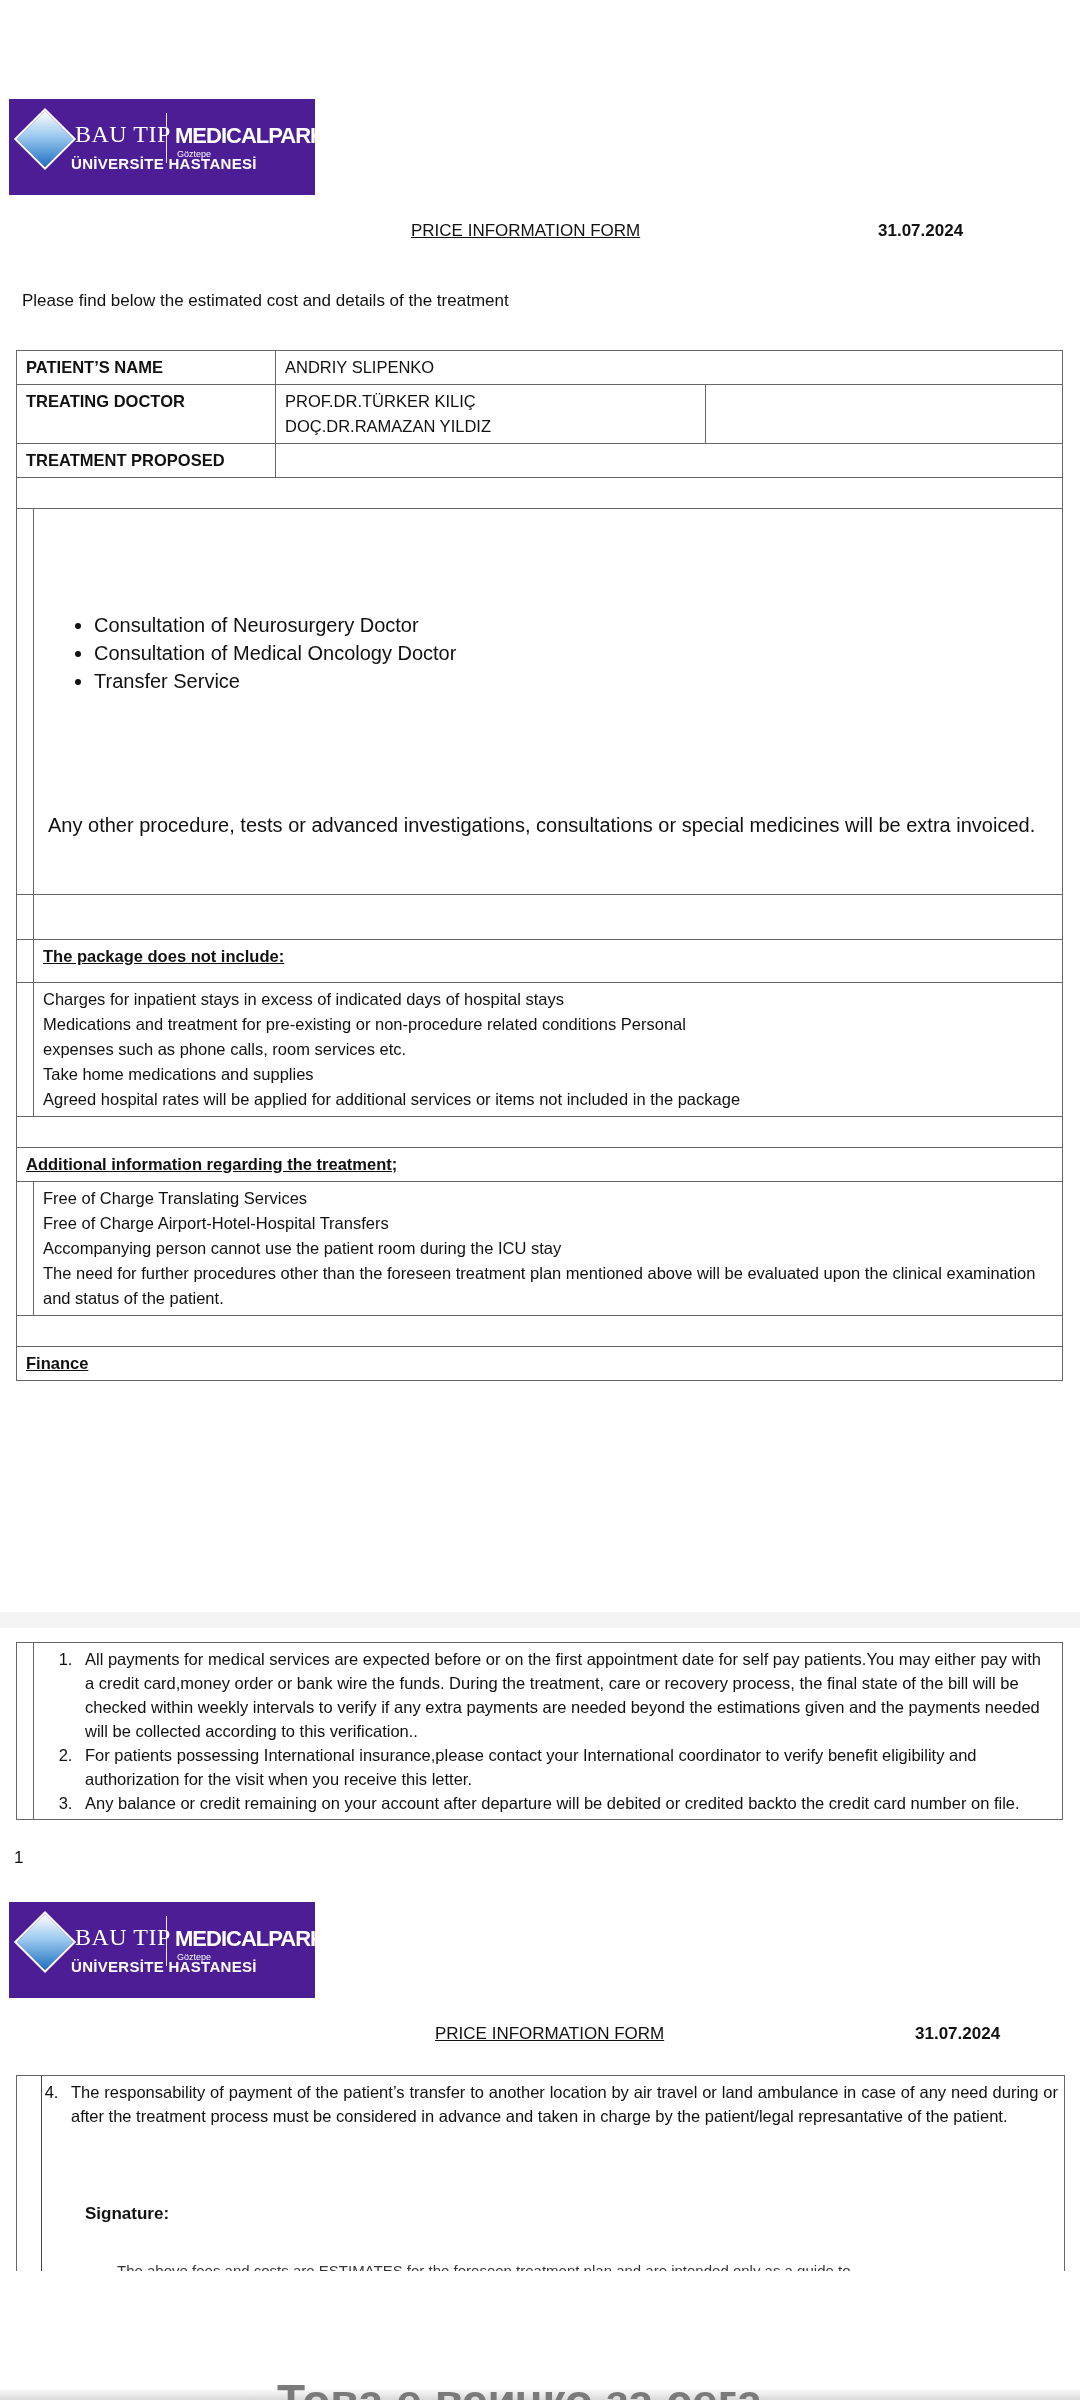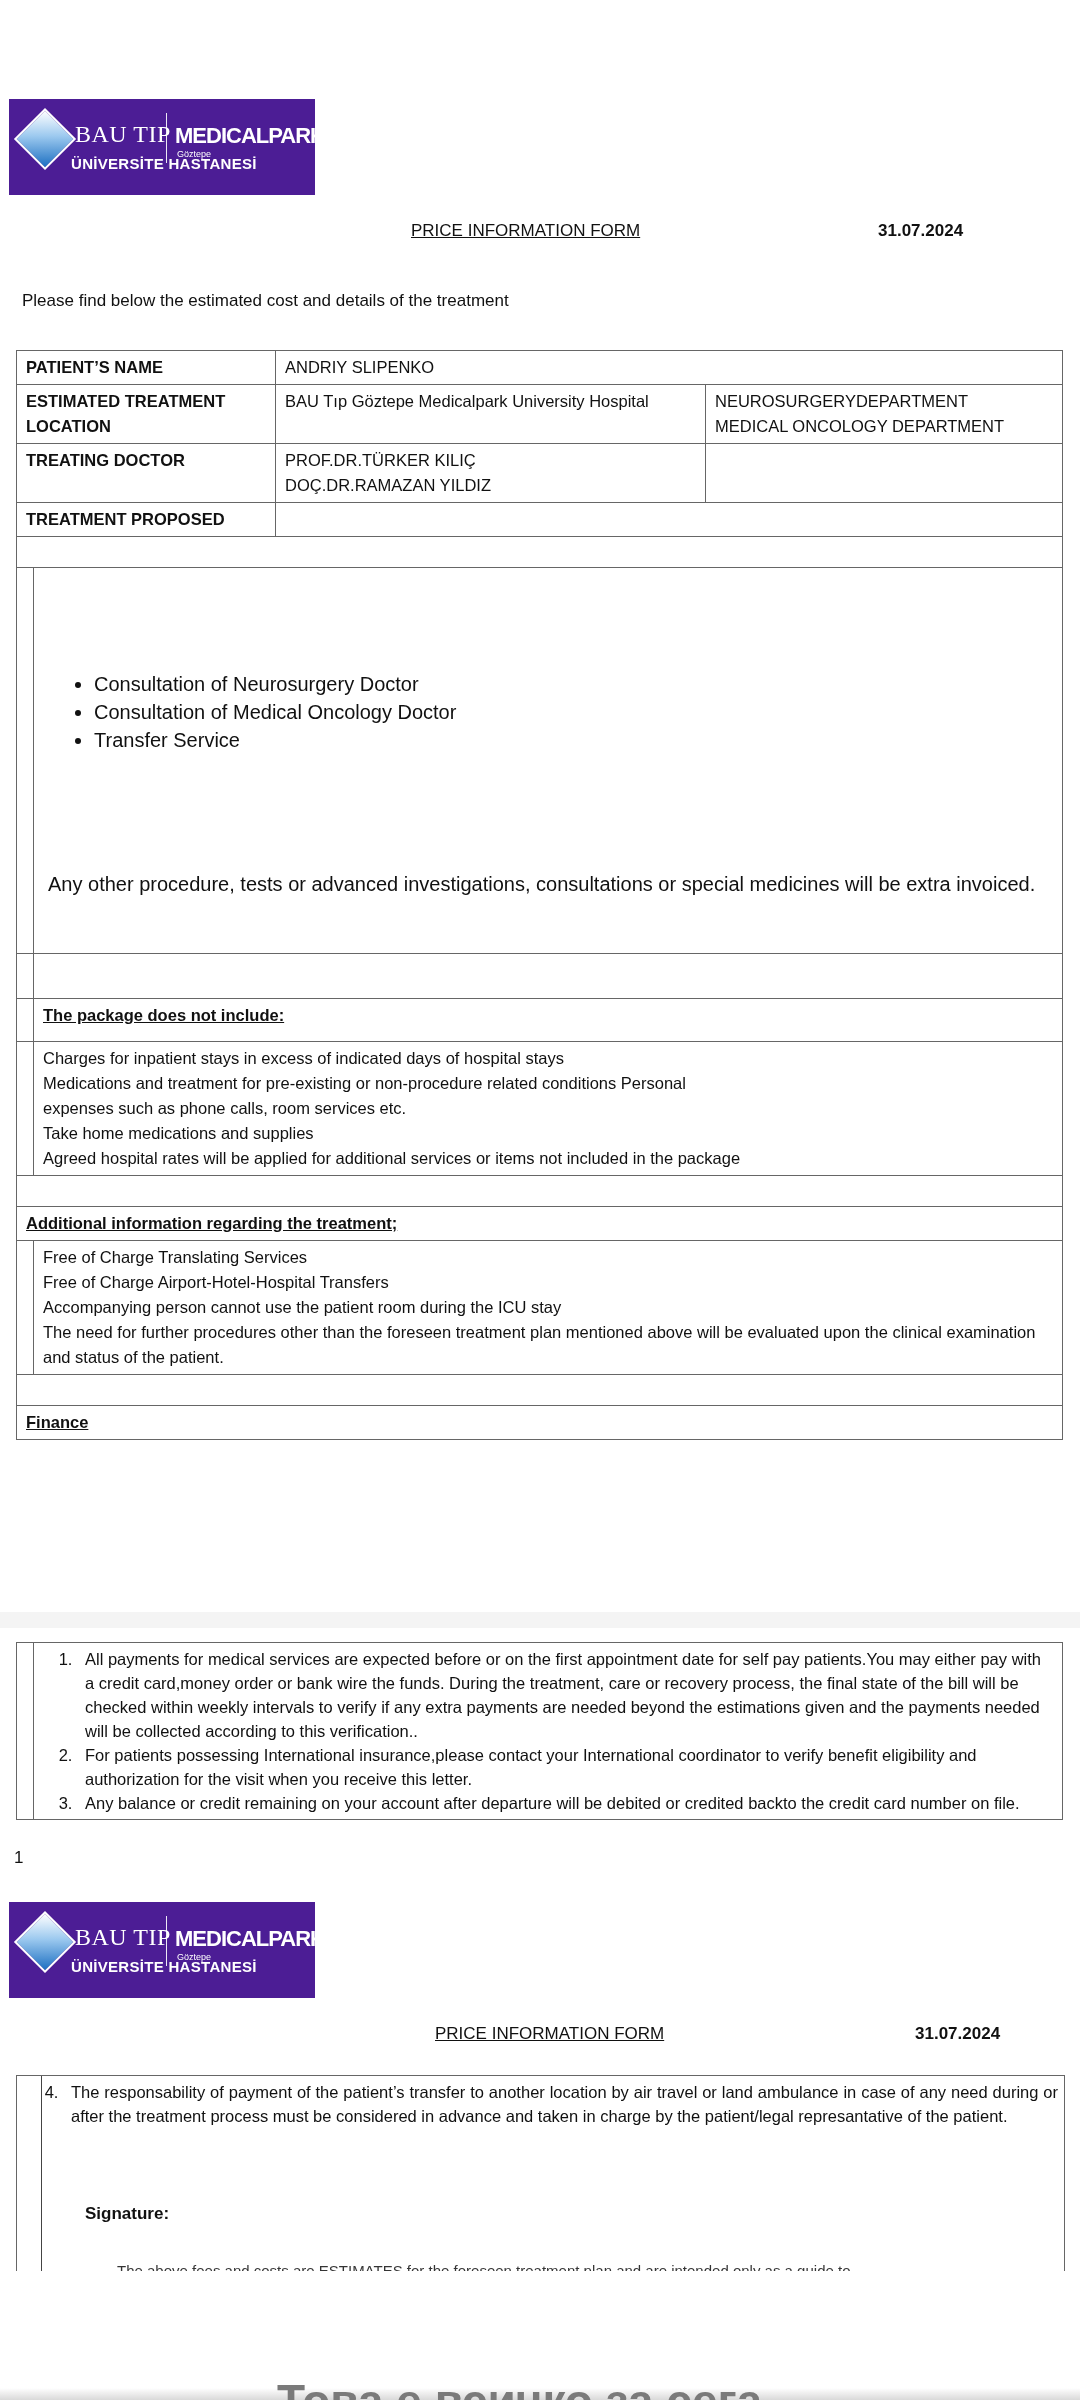--- a/index.html
+++ b/index.html
@@ -55,28 +55,20 @@
     <colgroup>
         <col style="width:16px">
         <col style="width:242px">
         <col style="width:430px">
         <col>
       </colgroup>
     <tbody>
         <tr>
       <td colspan="2" class="lbl">PATIENT’S NAME</td>
       <td colspan="2">ANDRIY SLIPENKO</td>
-    </tr>
-    <tr>
-      <td colspan="2" class="lbl">ESTIMATED TREATMENT LOCATION</td>
-      <td>BAU Tıp Göztepe Medicalpark University Hospital</td>
-      <td>
-        <div>NEUROSURGERYDEPARTMENT</div>
-        <div>MEDICAL ONCOLOGY DEPARTMENT</div>
-      </td>
     </tr>
     <tr>
       <td colspan="2" class="lbl">TREATING DOCTOR</td>
       <td>
         <div>PROF.DR.TÜRKER KILIÇ</div>
         <div>DOÇ.DR.RAMAZAN YILDIZ</div>
       </td>
       <td></td>
     </tr>
     <tr>

